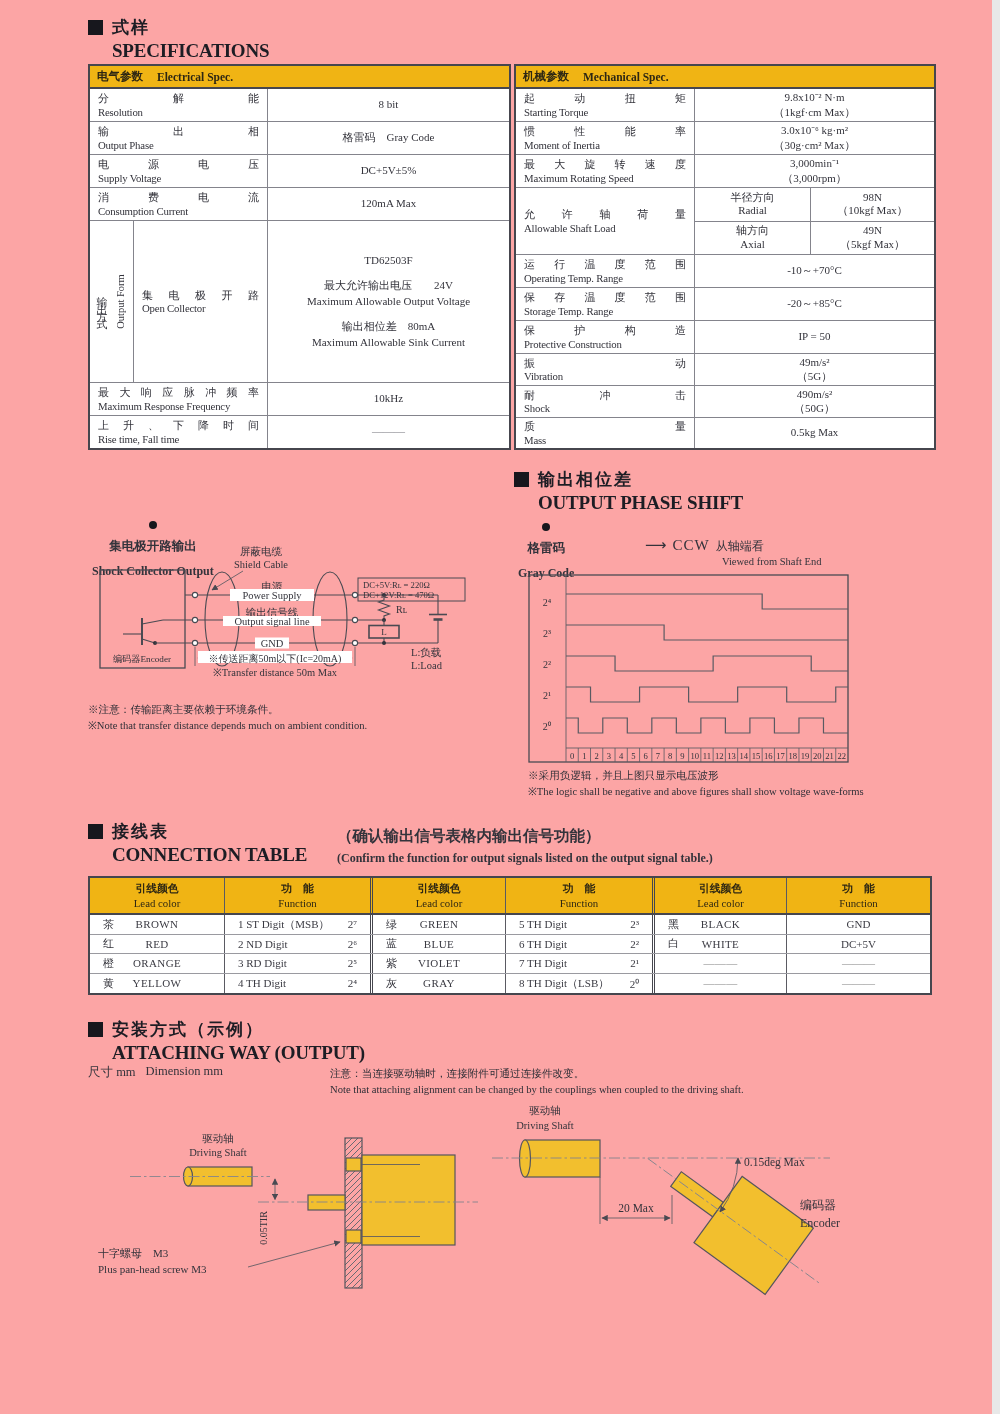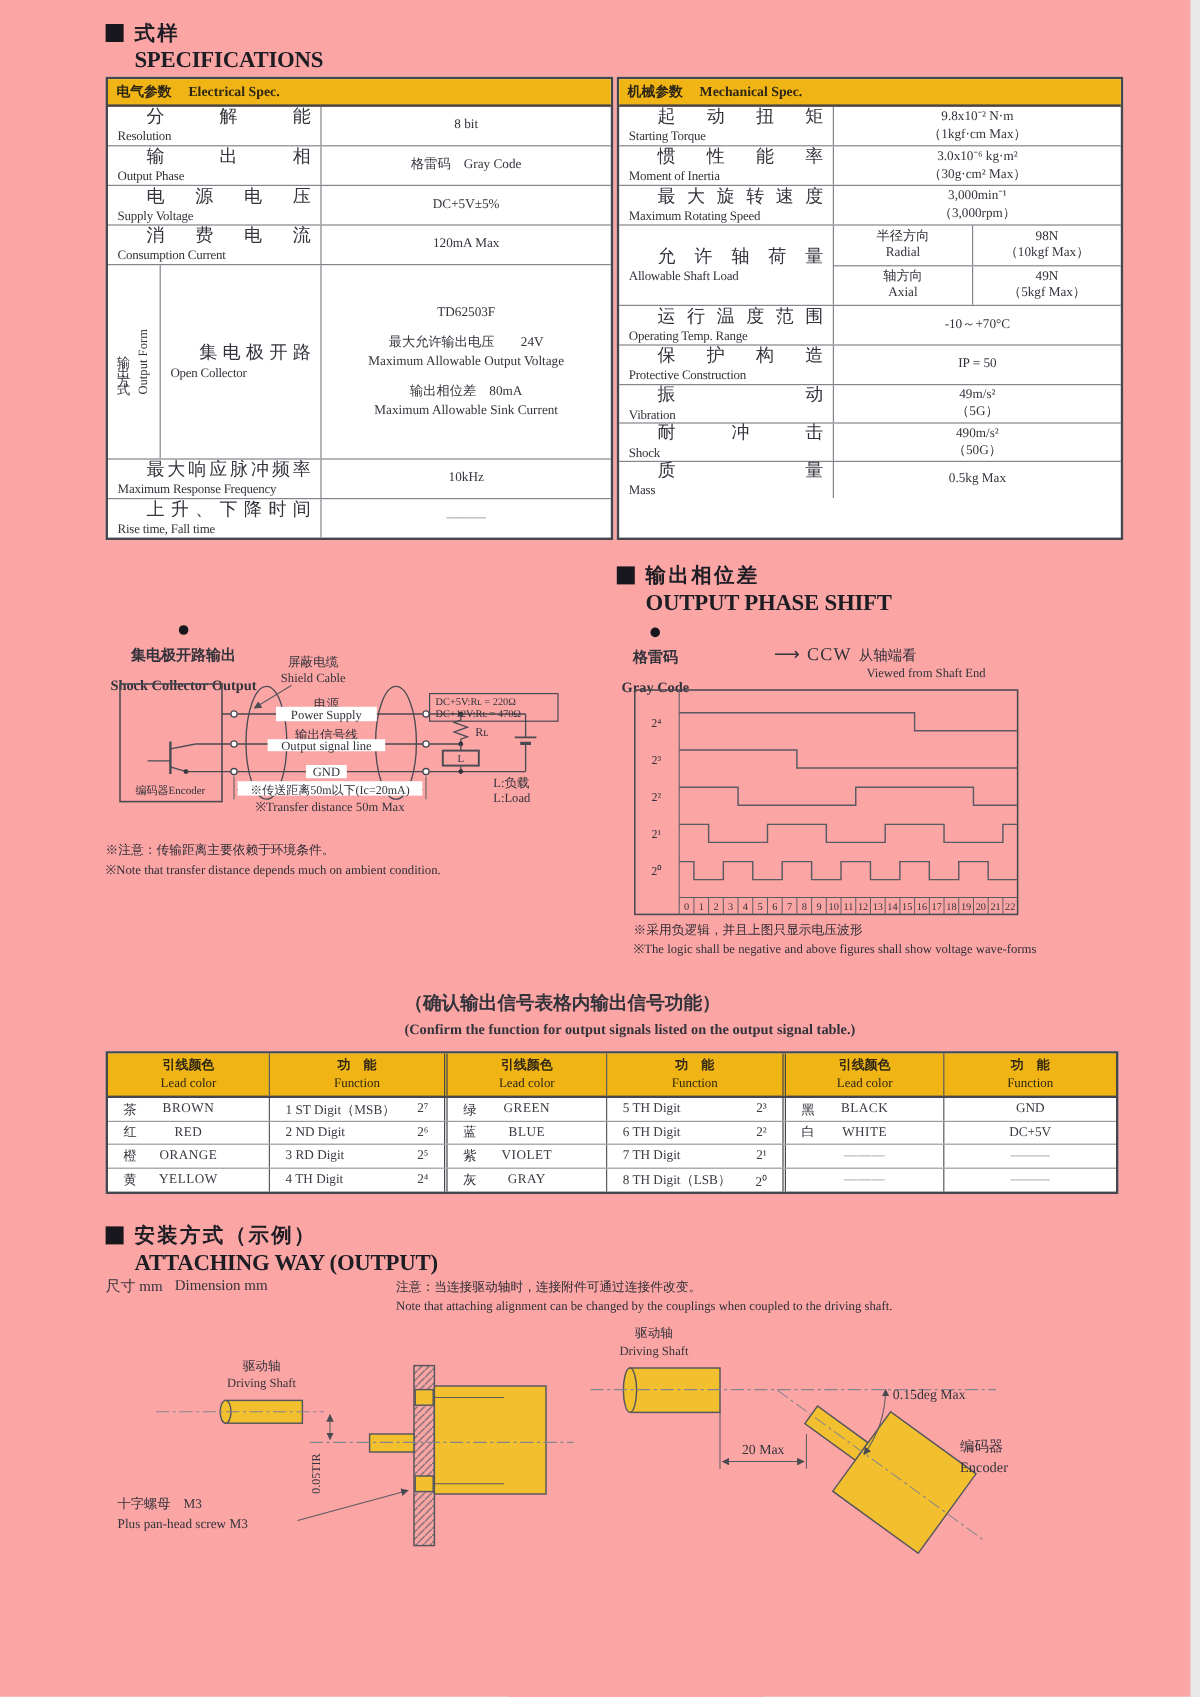--- a/index.html
+++ b/index.html
@@ -14,21 +14,21 @@
   .h-en{font-size:19px;font-weight:bold;color:#1d1d24;margin:1px 0 0 24px;letter-spacing:-0.2px;}
   
   .spec{border:2px solid #46464e;background:#fff;box-sizing:border-box;}
   .spec-hd{background:var(--yellow);border-bottom:2px solid #46464e;display:flex;align-items:center;
            padding-left:7px;font-size:11.5px;font-weight:bold;color:#2e2713;gap:14px;box-sizing:border-box;}
   .srow{display:flex;border-bottom:1px solid #84848c;box-sizing:border-box;}
   .srow.last{border-bottom:none;}
   .lcell{box-sizing:border-box;padding:2px 8px;border-right:1px solid #84848c;display:flex;
          flex-direction:column;justify-content:center;}
   .el .lcell{width:178px;} .me .lcell{width:179px;}
-  .cnj{display:block;text-align:justify;text-align-last:justify;font-size:15px;line-height:1.3;margin-left:24px;}
+  .cnj{display:block;text-align:justify;text-align-last:justify;font-size:11px;line-height:1.3;}
   .enl{font-size:10.8px;line-height:1.2;letter-spacing:-0.2px;}
   .vcell{flex:1;display:flex;flex-direction:column;align-items:center;justify-content:center;
          text-align:center;font-size:11px;line-height:1.4;}
   .vcell div:empty{display:none;}
   .of-strip{width:44px;border-right:1px solid #84848c;position:relative;box-sizing:border-box;}
   .of-cn{position:absolute;left:4px;top:50%;transform:translateY(-50%);writing-mode:vertical-rl;
          text-orientation:upright;font-size:11px;letter-spacing:7px;}
   .of-en{position:absolute;left:21px;top:0;height:100%;width:18px;display:flex;align-items:center;justify-content:center;}
   .of-en span{transform:rotate(-90deg);white-space:nowrap;font-size:10.5px;}
   .of-lab{width:134px;border-right:1px solid #84848c;display:flex;flex-direction:column;
@@ -241,20 +241,29 @@
       <div class="lcell">
         <span class="cnj">运行温度范围</span>
         <span class="enl">Operating Temp. Range</span>
       </div>
       <div class="vcell">
           <div>-10～+70°C</div>
         </div>
     </div>
     <div class="srow" style="height:33px">
       <div class="lcell">
+        <span class="cnj">保存温度范围</span>
+        <span class="enl">Storage Temp. Range</span>
+      </div>
+      <div class="vcell">
+          <div>-20～+85°C</div>
+        </div>
+    </div>
+    <div class="srow" style="height:33px">
+      <div class="lcell">
         <span class="cnj">保护构造</span>
         <span class="enl">Protective Construction</span>
       </div>
       <div class="vcell">
           <div>IP = 50</div>
         </div>
     </div>
     <div class="srow" style="height:32px">
       <div class="lcell">
         <span class="cnj">振动</span>
@@ -453,20 +462,27 @@
       <text x="301.61" y="184.5" text-anchor="middle" class="wv-num">21</text>
       <line x1="307.74" y1="174" x2="307.74" y2="188" class="wv-grid"></line>
       <text x="313.87" y="184.5" text-anchor="middle" class="wv-num">22</text>
     </svg>
 
   <div class="note abs" style="left:528px;top:768px;width:440px">
     <div>※采用负逻辑，并且上图只显示电压波形</div>
     <div>※The logic shall be negative and above figures shall show voltage wave-forms</div>
   </div>
 
+  <div class="abs" style="left:88px;top:820px">
+    <div class="sec-row1">
+      <span class="sec-sq"></span>
+      <span class="h-cn">接线表</span>
+    </div>
+    <div class="h-en">CONNECTION TABLE</div>
+  </div>
   <div class="abs" style="left:337px;top:826px;font-size:15.5px;font-weight:600">（确认输出信号表格内输出信号功能）</div>
   <div class="abs" style="left:337px;top:851px;font-size:12px;font-weight:600">(Confirm the function for output signals listed on the output signal table.)</div>
 
   <div class="conn abs" style="left:88px;top:876px;width:844px">
     <div class="conn-hd">
       <div class="chd w-l1">
           <span class="t">引线颜色</span>
           <span>Lead color</span>
         </div>
       <div class="chd w-f1 bl1">

